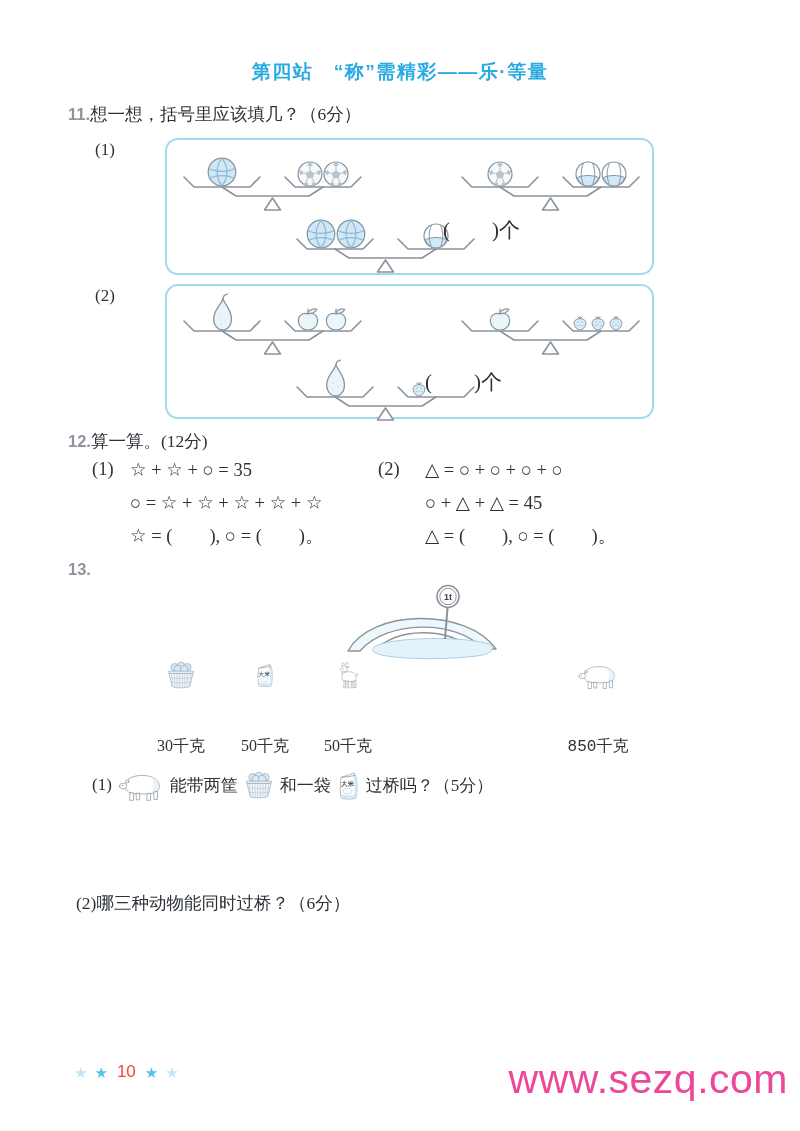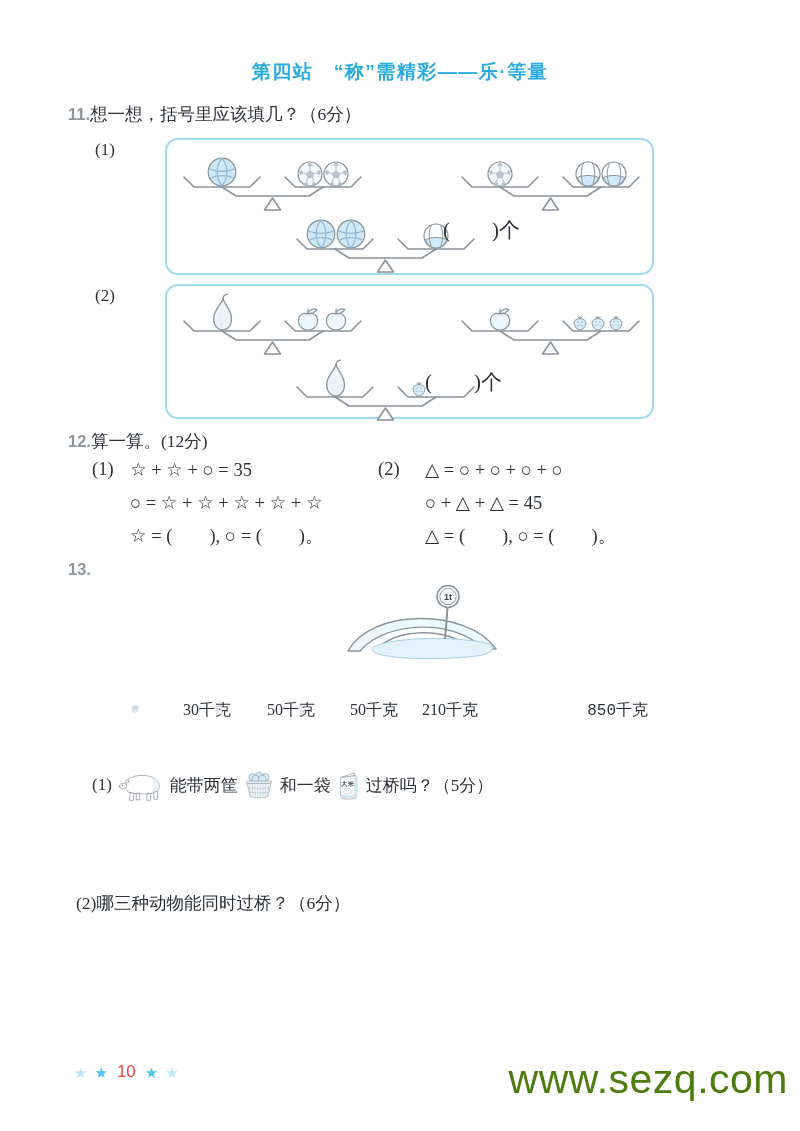--- a/index.html
+++ b/index.html
@@ -26,35 +26,35 @@
   #box2 { top:283px; height:135px; }
   .scene { position:absolute; }
   .blank { position:absolute; font-size:21px; }
   .eq-col { position:absolute; font-size:18.5px; }
   .eq-row { height:33px; display:flex; align-items:center;
             font-family:"Liberation Serif","DejaVu Serif","DejaVu Sans",serif; }
   .eq-label { display:inline-block; }
   #eq1 .eq-label { width:38px; }
   #eq2 .eq-label { width:47px; }
   .item { position:absolute; top:660px; width:100px; height:96px;
-          display:flex; flex-direction:row; align-items:center; justify-content:flex-end;gap:44px; }
+          display:flex; flex-direction:column; align-items:center; justify-content:flex-end;gap:44px; }
   .item .caption { font-size:16px; margin-top:3px; white-space:nowrap; }
   .sub1 { position:absolute; left:92px; top:764px; height:40px;
           display:flex; align-items:center; gap:6px; font-size:17px; }
   .sub2 { position:absolute; left:76px; top:890px; font-size:17.5px; }
   .inline-icon { flex:0 0 auto; }
   .pagefoot { position:absolute; left:74px; top:1061px; display:flex; align-items:center; gap:7px;
               font-family:"Liberation Sans","DejaVu Sans",sans-serif; }
   .star { font-size:15px; line-height:1; }
   .s-light { color:#bfe7fa; }
   .s-dark  { color:#55c2ef; }
   .pageno { font-size:17px; font-weight:normal; color:#ef4444; margin:0 2px;text-align:center; }
   .watermark { position:absolute; right:12px; top:1055px;
                font-family:"Liberation Sans","DejaVu Sans",sans-serif;
-               font-size:41px; color:#4d7c0f; letter-spacing:0.5px; }
+               font-size:41px; color:#ec4899; letter-spacing:0.5px; }
   svg { display:block; }
   .defs-hidden { position:absolute; width:0; height:0; overflow:hidden; }
 </style>
 </head>
 <body>
 
 <svg class="defs-hidden" aria-hidden="true">
   <defs>
     <symbol id="sym-stand" viewBox="0 0 185 64">
       <g fill="none" stroke="#8b939b" stroke-width="1.6" stroke-linecap="round" stroke-linejoin="round">
@@ -376,26 +376,20 @@
         <use href="#sym-ricebag" width="48" height="70"></use>
       </svg>
     <span class="caption">50千克</span>
   </div>
   <div class="item" style="left:298px;">
     <svg width="56" height="70" viewBox="0 0 58 72">
         <use href="#sym-goat" width="58" height="72"></use>
       </svg>
     <span class="caption">50千克</span>
   </div>
-  <div class="item" style="left:378px;">
-    <svg width="74" height="70" viewBox="0 0 76 72">
-        <use href="#sym-cow" width="76" height="72"></use>
-      </svg>
-    <span class="caption">210千克</span>
-  </div>
   <div class="item" style="left:548px;font-family:Liberation Mono, monospace;">
     <svg width="82" height="57" viewBox="0 0 84 58">
         <use href="#sym-bear" width="84" height="58"></use>
       </svg>
     <span class="caption">850千克</span>
   </div>
 
   <div class="sub1">
     <span>(1)</span>
     <svg class="inline-icon" width="46" height="32" viewBox="0 0 84 58">

